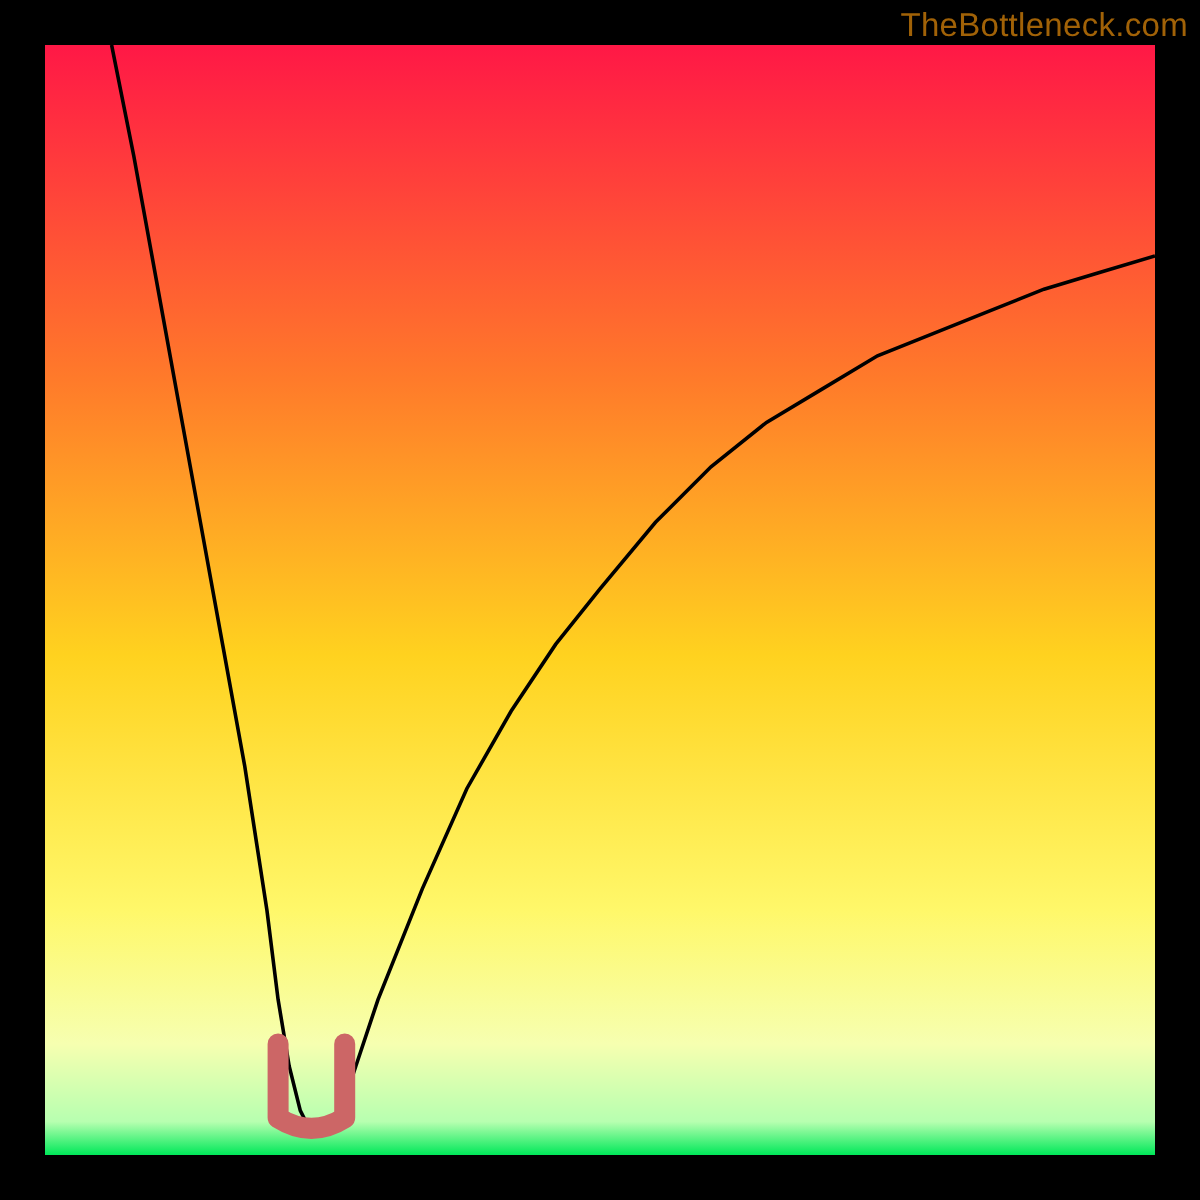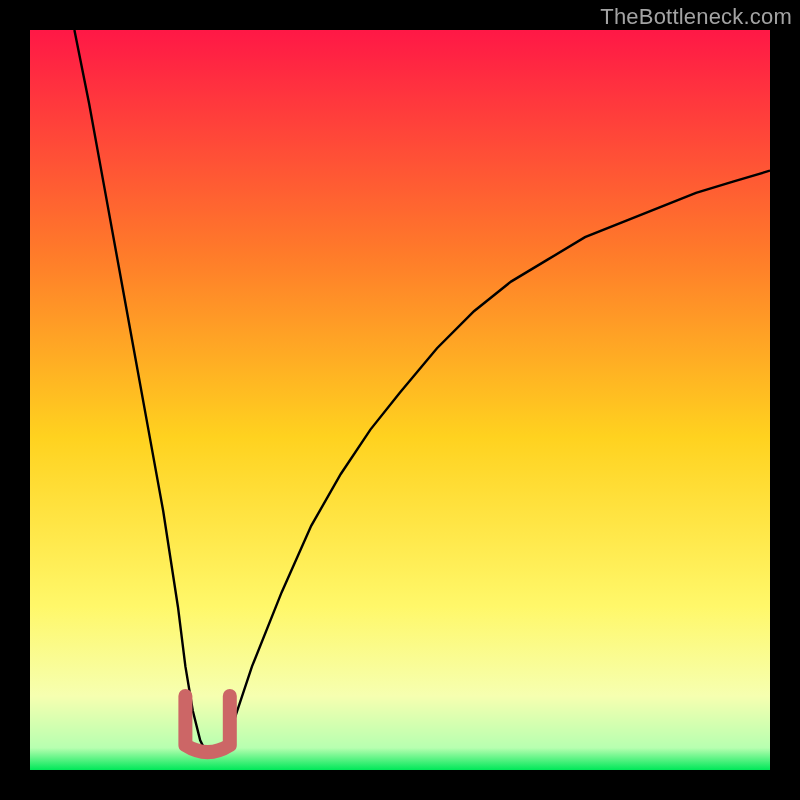--- a/index.html
+++ b/index.html
@@ -24,21 +24,21 @@
     position: absolute;
     left: 0;
     top: 0;
     width: 740px;
     height: 740px;
   }
   .watermark {
     position: absolute;
     top: 4px;
     right: 8px;
-    color: #a3a3a3;
+    color: #a16207;
     font-size: 22px;
     letter-spacing: 0.2px;
   }
   svg { display: block; }
 </style>
 </head>
 <body>
 
 <div class="frame">
   <svg class="plot-area" width="740" height="740" viewBox="0 0 740 740">

